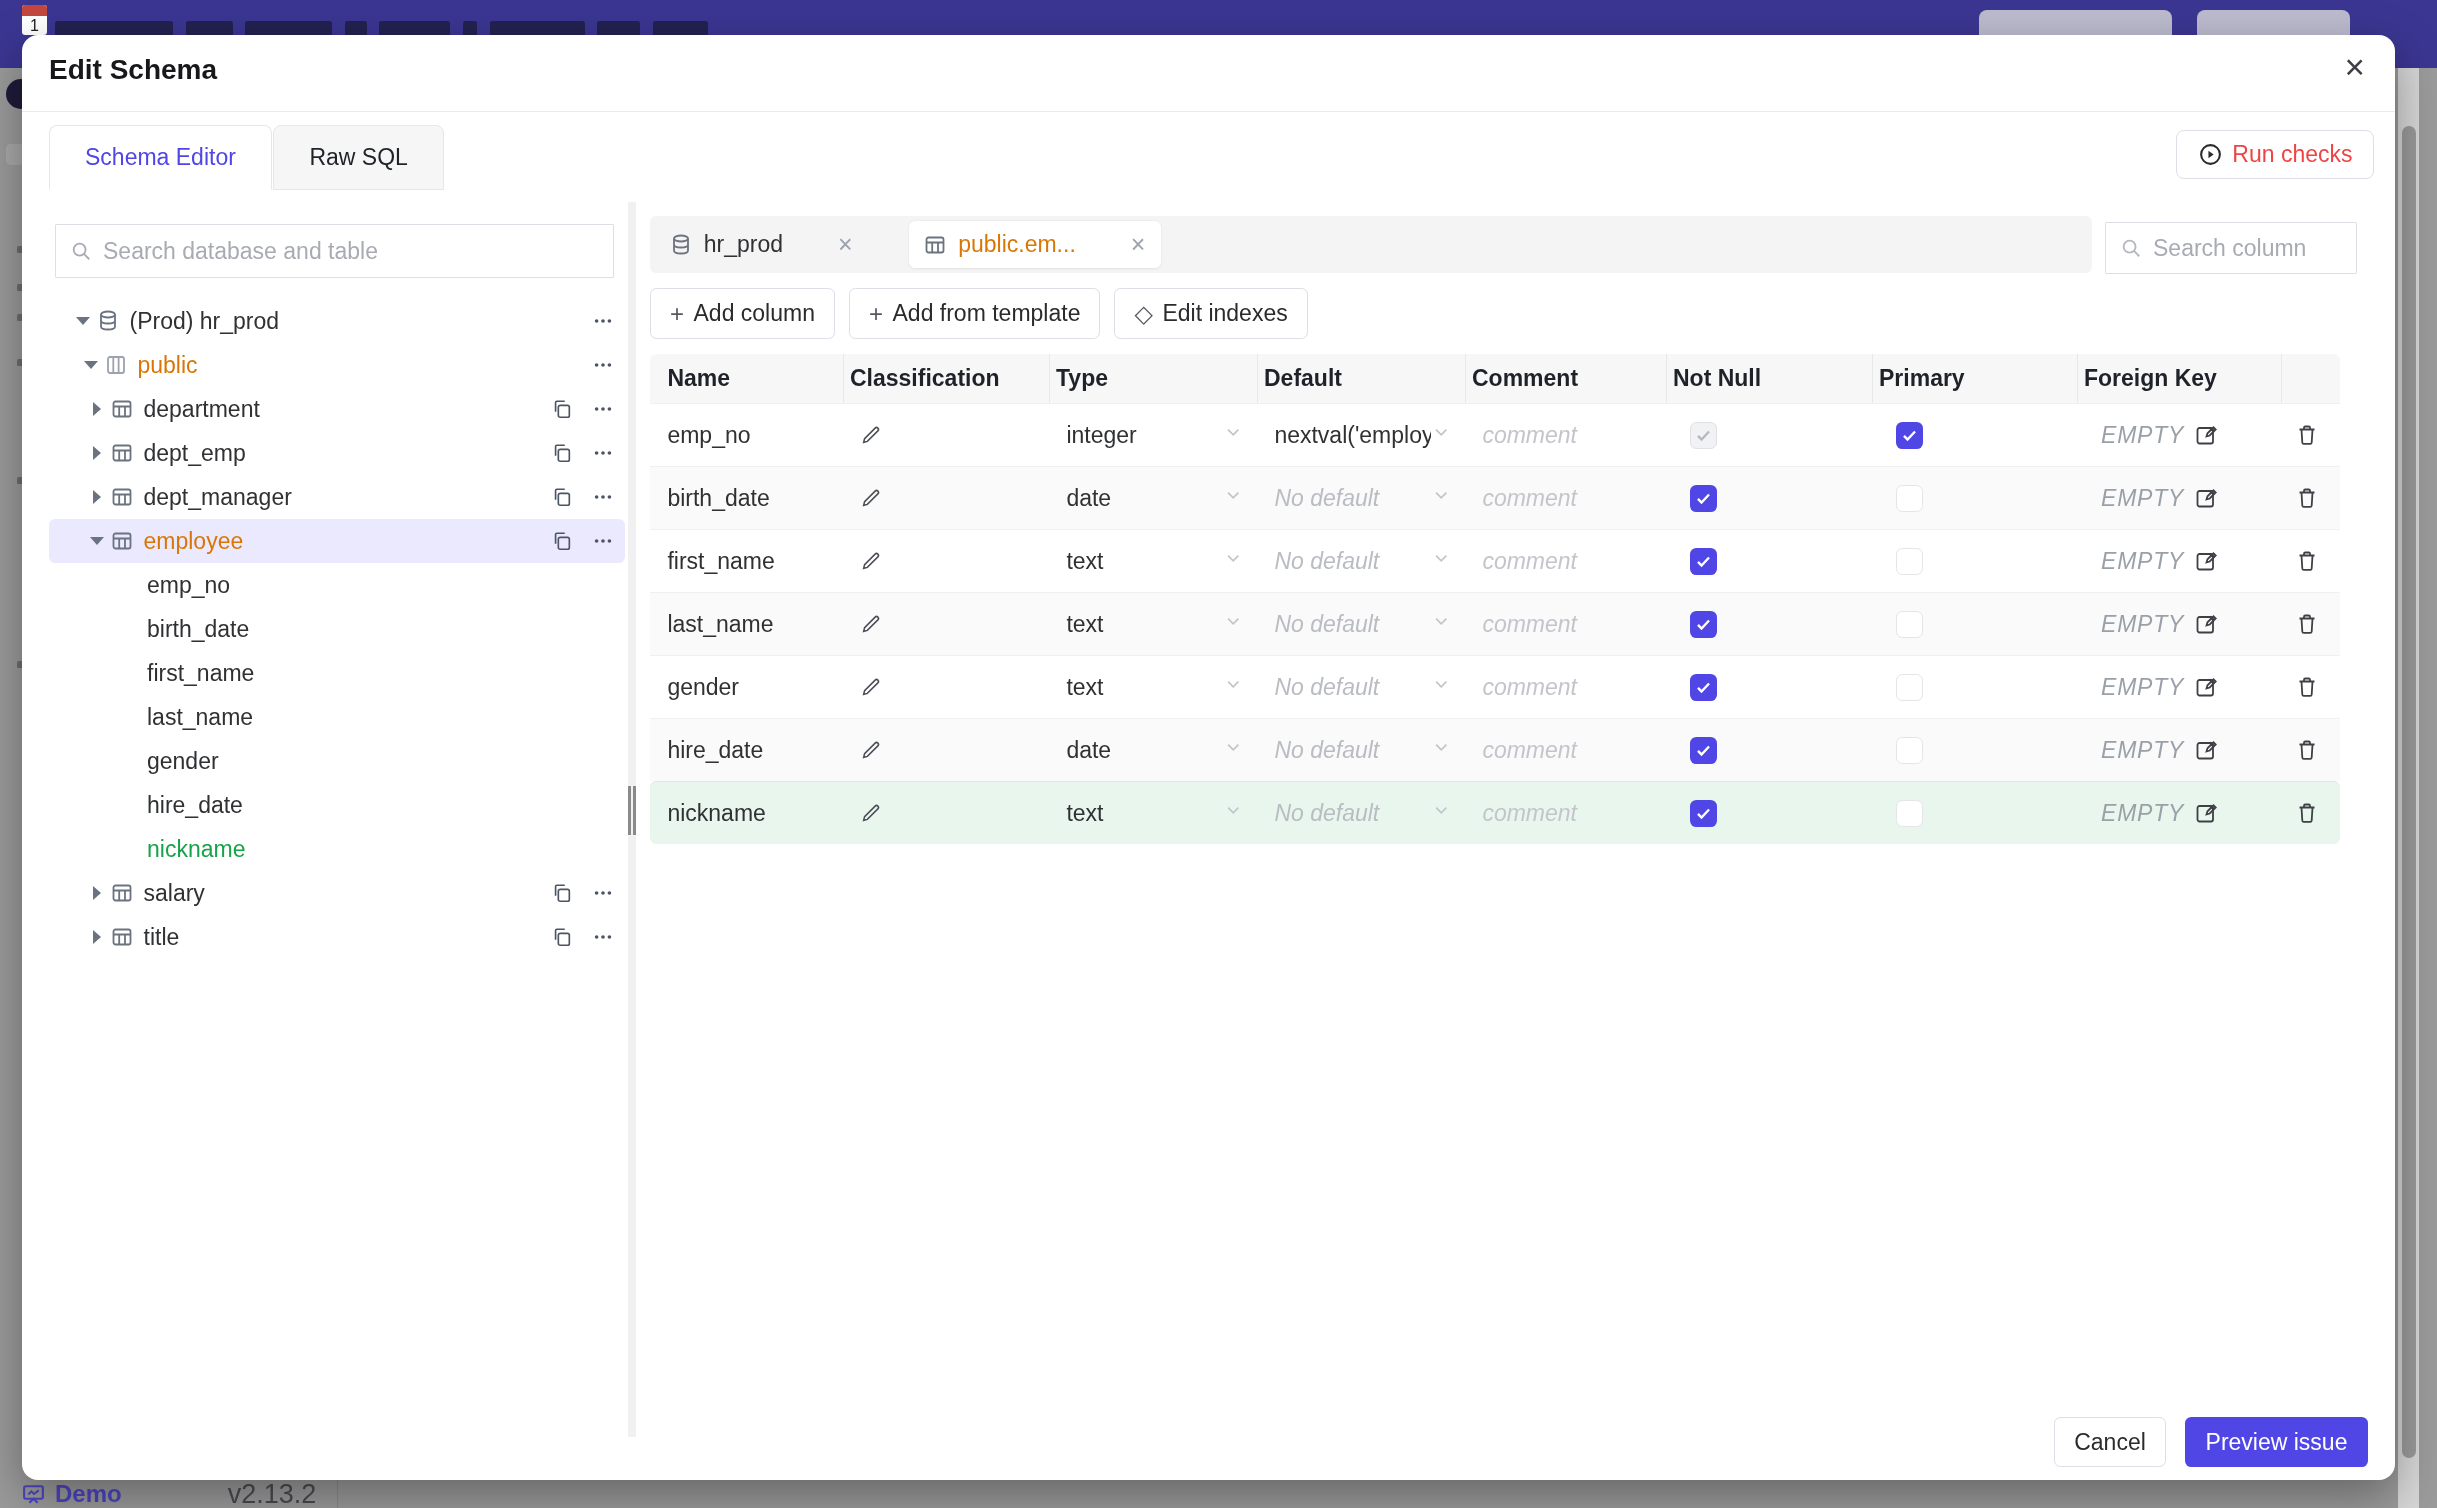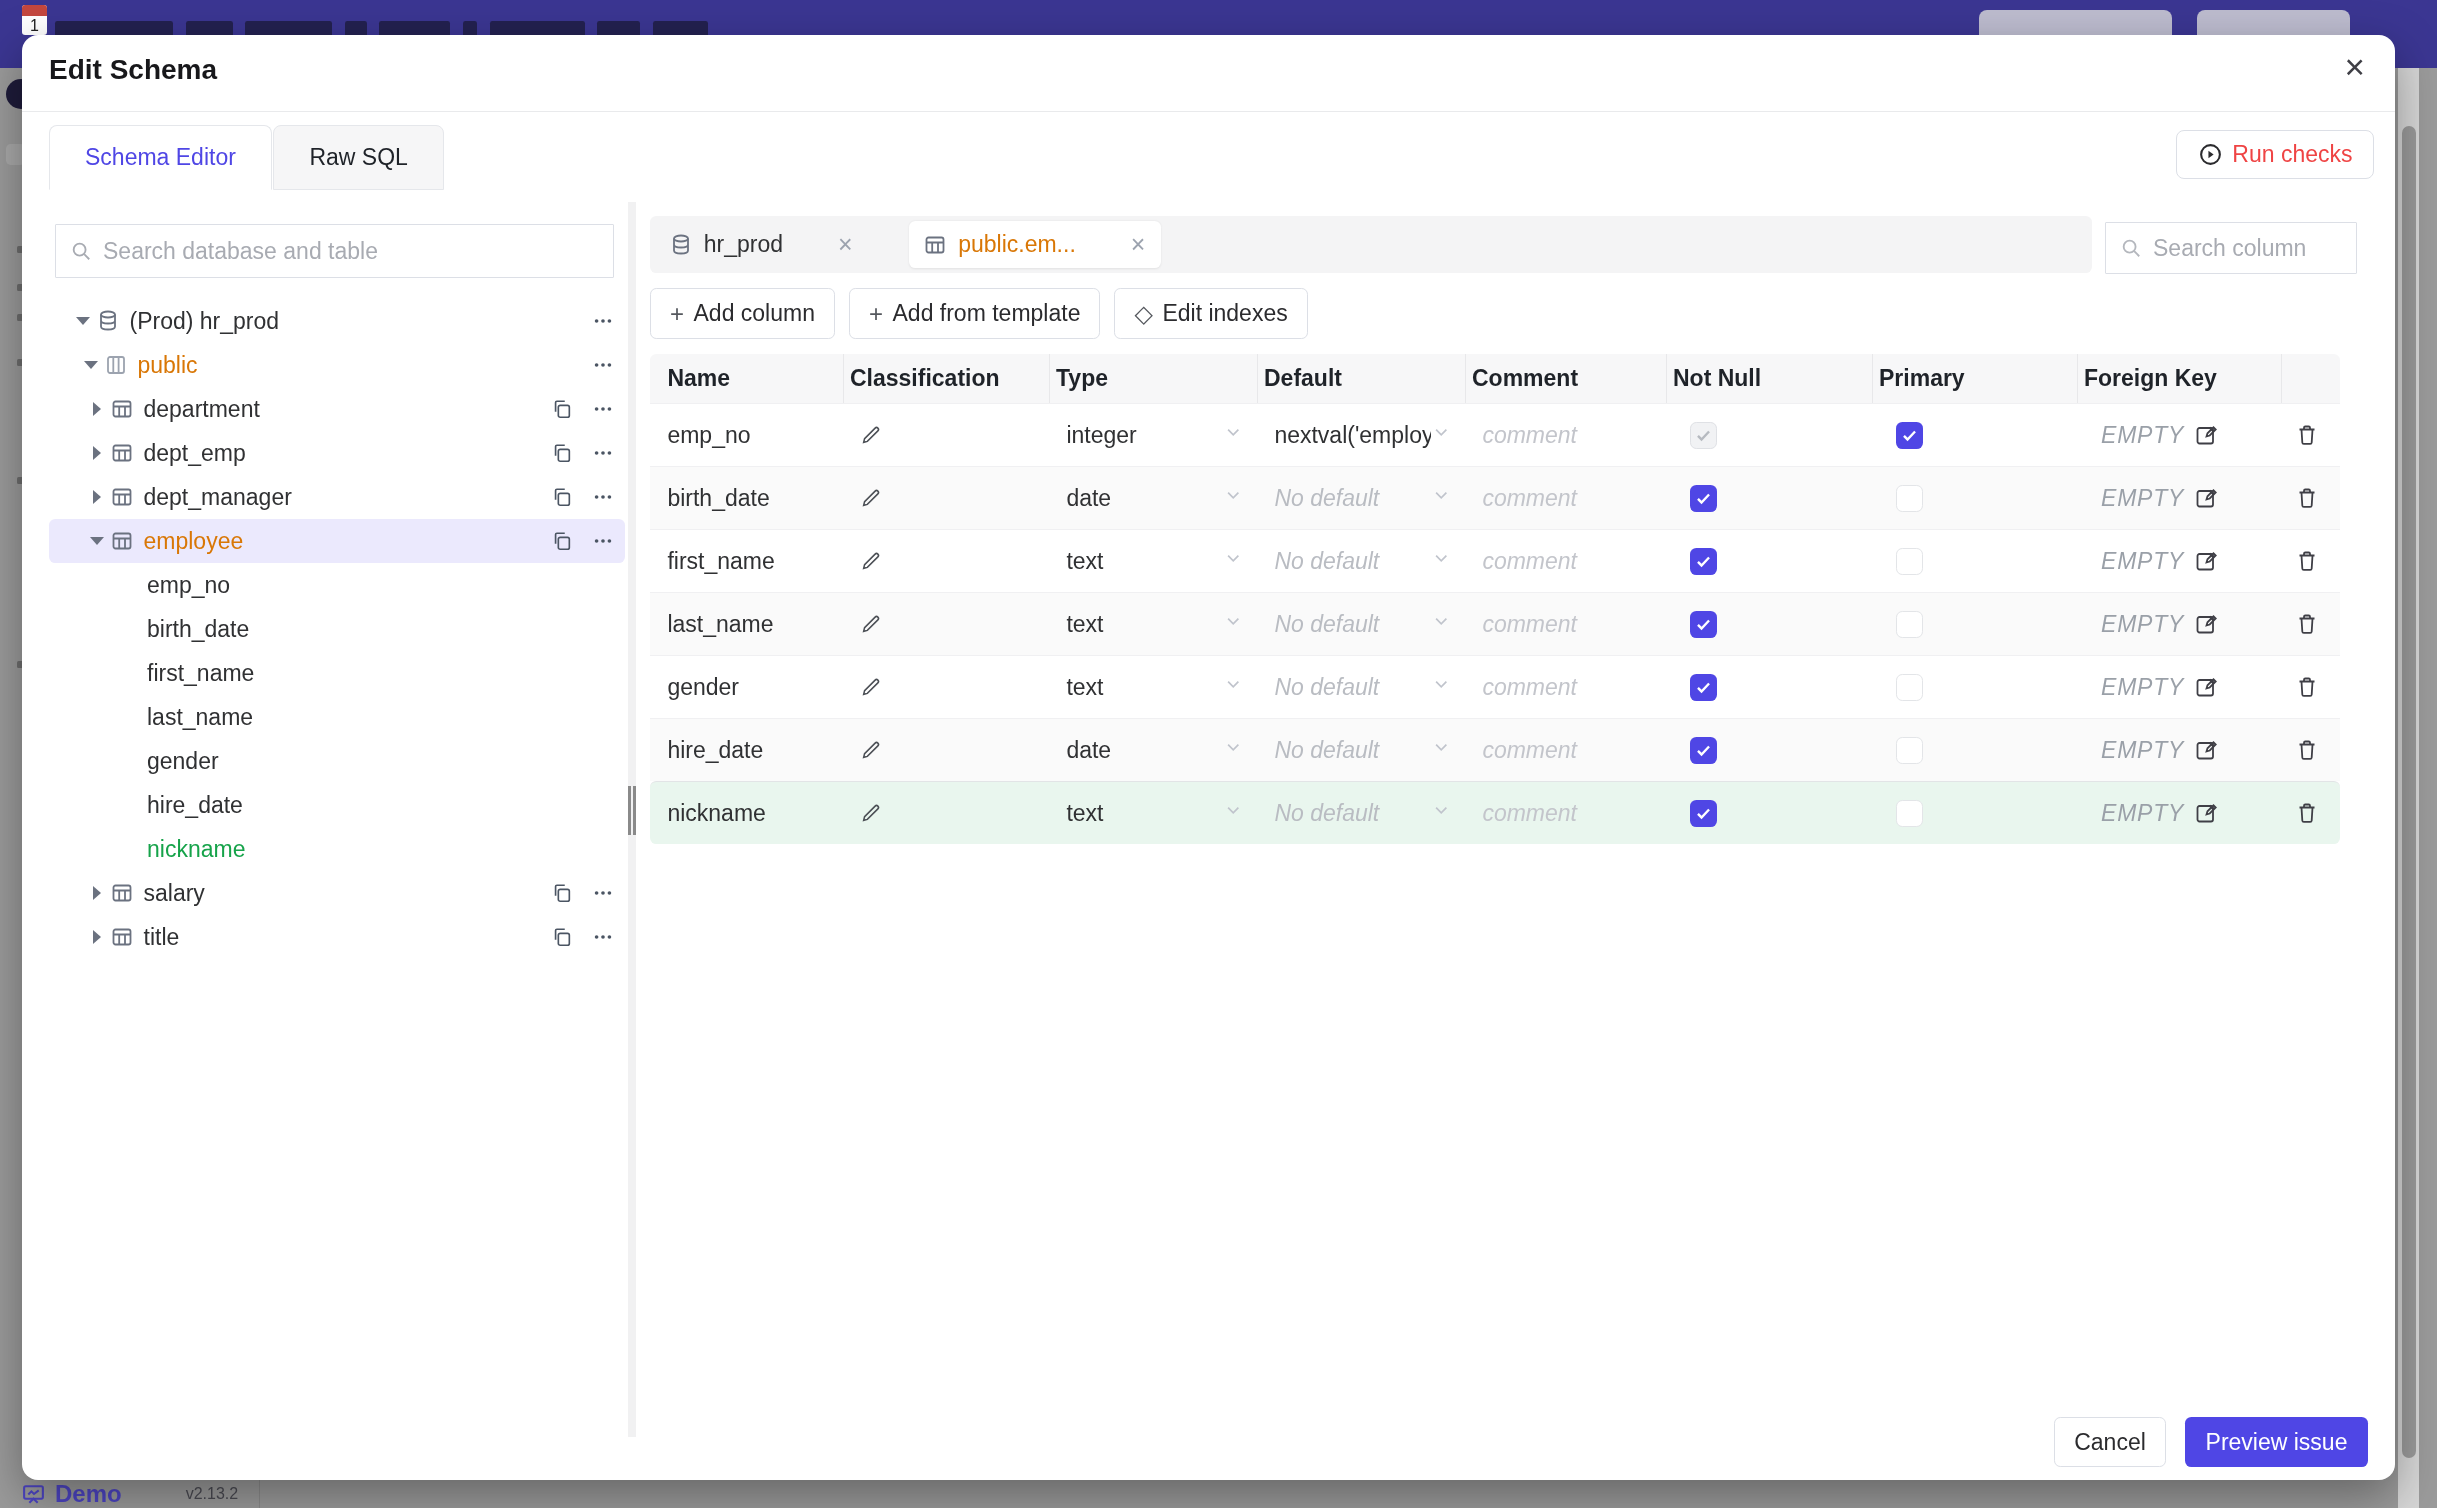--- a/index.html
+++ b/index.html
@@ -15,21 +15,21 @@
   .dashrow i{display:block;height:16px;background:#232150;border-radius:2.4px;}
   .bgpill{position:absolute;top:9.5px;height:41px;background:#bdbccf;border-radius:8px;}
   .bgcircle{position:absolute;left:6.3px;top:79px;width:30px;height:30px;border-radius:50%;background:#1e1b3a;}
   .bgsquare{position:absolute;left:6.3px;top:144px;width:19px;height:20.5px;border-radius:4.7px;background:#a9a9a9;}
   .bgdot{position:absolute;left:17.4px;width:7px;height:7px;border-radius:1.6px;background:#6e6e6e;}
   .scroll-track{position:absolute;left:2398px;top:68px;width:20.5px;height:1441px;background:#d6d6d6;}
   .scroll-thumb{position:absolute;left:2402px;top:126px;width:14px;height:1332px;background:#9a9a9a;border-radius:7px;}
   .bgfooter{position:absolute;left:0px;top:1480px;width:2438px;height:28px;display:flex;align-items:center;}
   .demo-link{display:flex;align-items:center;gap:9.5px;margin-left:20.5px;font-size:24px;font-weight:600;}
   .demo-link svg{width:25px;height:25px;}
-  .bg-version{margin-left:64px;font-size:16px;color:#4a4a52;}
+  .bg-version{margin-left:106px;font-size:27px;color:#4a4a52;}
   .bgfooter .vline{width:1.6px;height:28px;background:#8b8b8b;margin-left:20.5px;}
 
   
   .modal{position:absolute;left:22px;top:35px;width:2373px;height:1445px;background:#fff;
          border-radius:16px;box-shadow:0 16px 47px rgba(0,0,0,.35);}
   .m-title{position:absolute;left:27px;top:19px;font-size:28px;font-weight:600;color:#18181b;}
   .m-close{position:absolute;right:30px;top:14px;font-size:35px;line-height:35px;color:#3f3f46;cursor:pointer;}
   .m-divider{position:absolute;left:0;top:76px;width:100%;height:0;border-top:1.6px solid #e9eaec;}
 
   .big-tabs{position:absolute;left:27px;top:90px;display:flex;}

